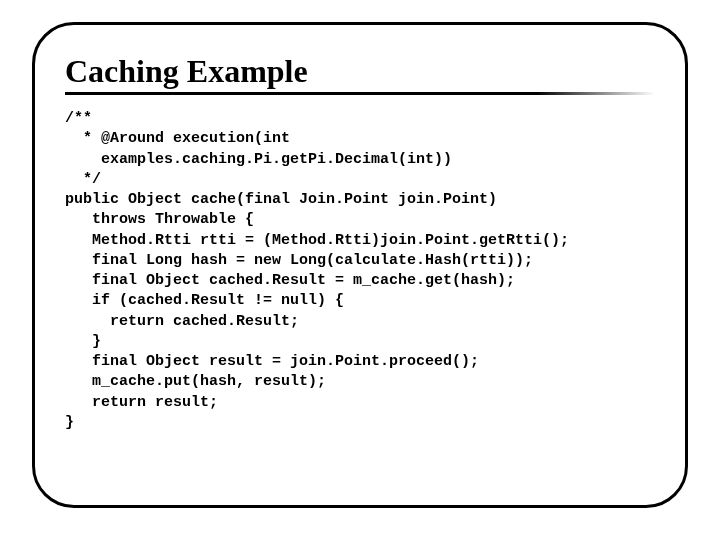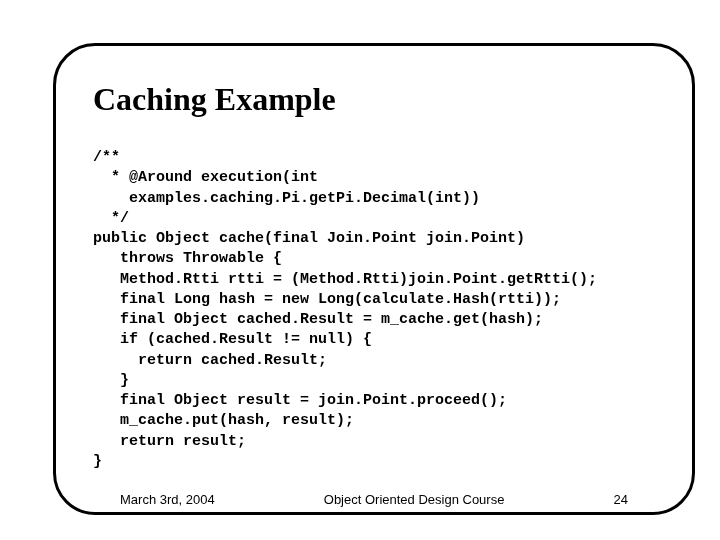--- a/index.html
+++ b/index.html
@@ -1,15 +1,15 @@
 <!DOCTYPE html>
 <html><head>
 <meta charset="utf-8">
 <style>
-  * { margin: 7px; padding: 0; box-sizing: border-box; }
+  * { margin: 0; padding: 0; box-sizing: border-box; }
   body {
     width: 720px;
     height: 540px;
     background: #fff;
     font-family: Georgia, 'Times New Roman', serif;
     position: relative;
   }
   .slide-frame {
     position: absolute;
     top: 22px;
@@ -71,18 +71,13 @@
    Method.Rtti rtti = (Method.Rtti)join.Point.getRtti();
    final Long hash = new Long(calculate.Hash(rtti));
    final Object cached.Result = m_cache.get(hash);
    if (cached.Result != null) {
      return cached.Result;
    }
    final Object result = join.Point.proceed();
    m_cache.put(hash, result);
    return result;
 }</div>
-  <div class="footer">
-    <span class="date">March 3rd, 2004</span>
-    <span class="course">Object Oriented Design Course</span>
-    <span class="page">24</span>
-  </div>
 </div>
 
 </body></html>

